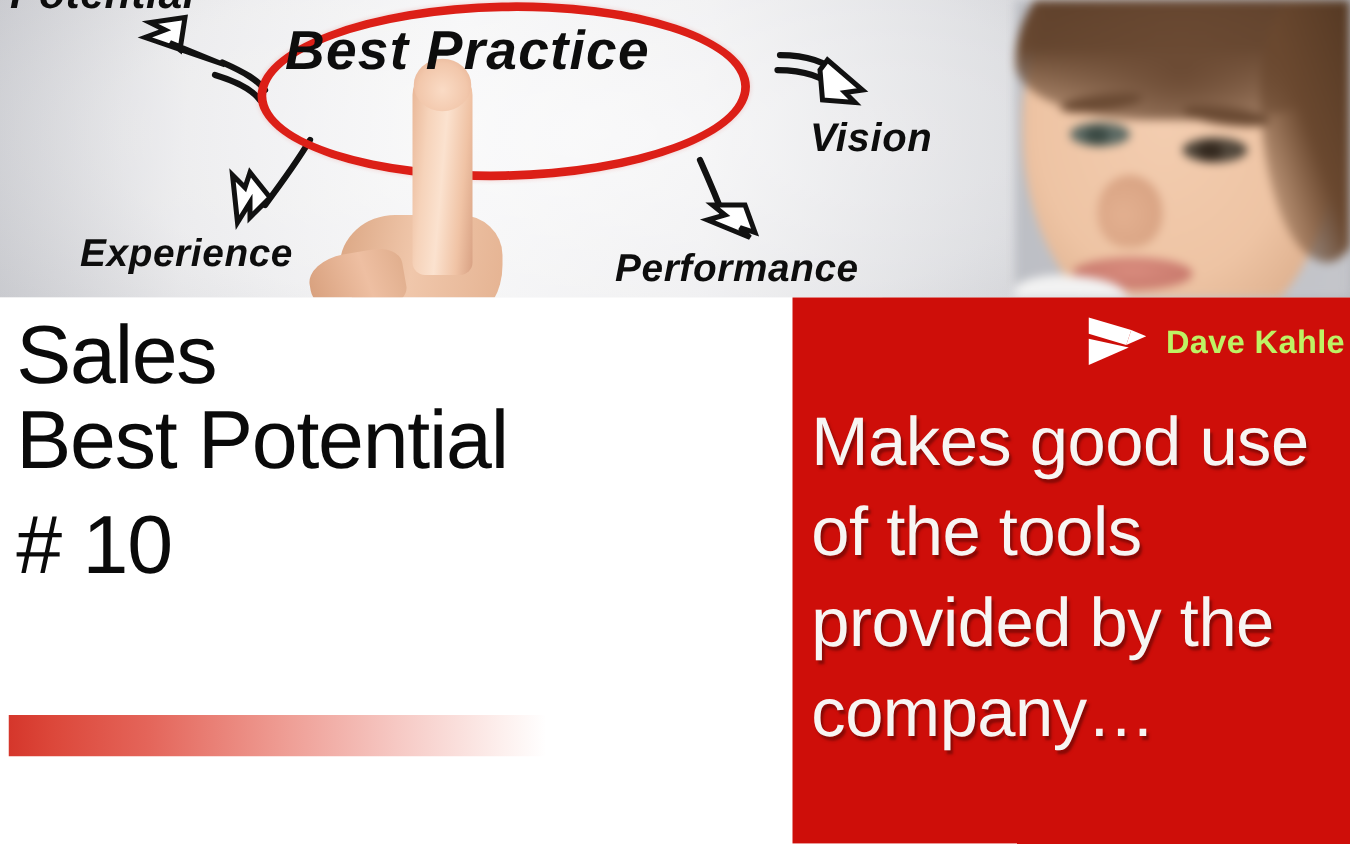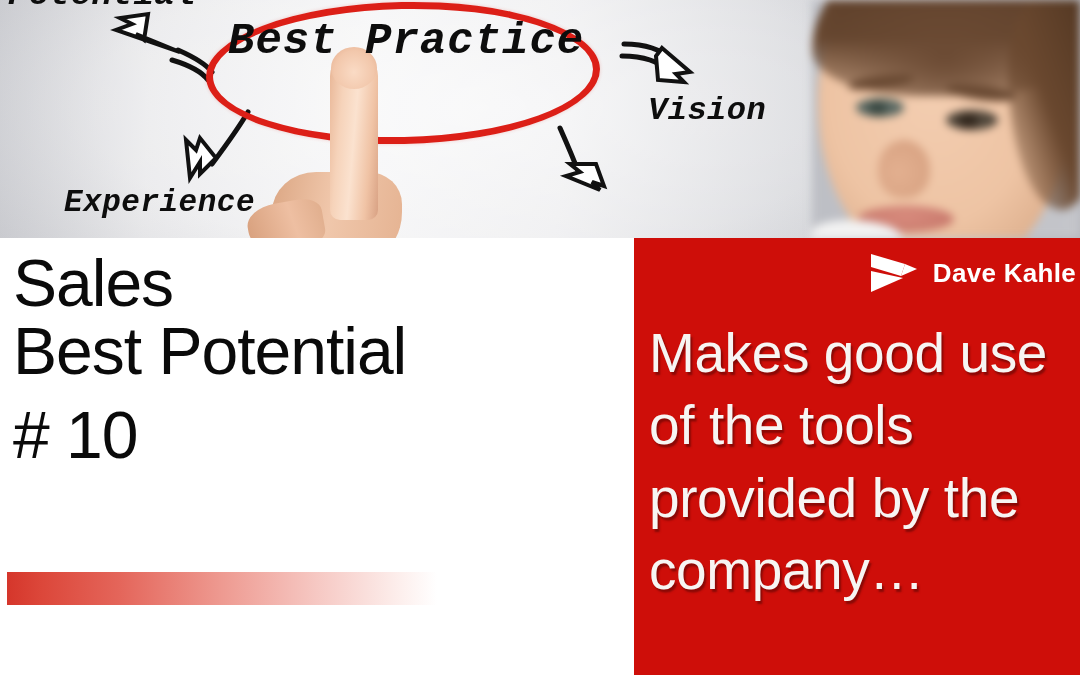--- a/index.html
+++ b/index.html
@@ -51,21 +51,21 @@
   }
 
   .banner-svg {
     position: absolute;
     left: 0; top: 0;
     width: 1080px; height: 238px;
   }
 
   .script-word {
     position: absolute;
-    font-family: Liberation Mono, monospace;
+    font-family: Liberation Sans, sans-serif;
     font-style: italic;
     font-weight: 700;
     color: #0d0d0d;
     white-space: nowrap;
     letter-spacing: .5px;
   }
   #word-potential {
     left: 8px;
     top: -24px;
     font-size: 34px;
@@ -234,21 +234,21 @@
   }
   #brand-mark {
     width: 52px;
     height: 42px;
     flex: none;
   }
   #brand-name {
     font-family: "Liberation Sans", sans-serif;
     font-weight: 700;
     font-size: 26px;
-    color: #ffffff;
+    color: #bef264;
     letter-spacing: .3px;
     white-space: nowrap;
   }
   #quote-block {
     position: absolute;
     left: 15px;
     top: 79px;
     width: 470px;
   }
   .quote-line {
@@ -324,20 +324,21 @@
       <div class="face-part" id="eye-r2"></div>
       <div class="face-part" id="nose"></div>
       <div class="face-part" id="lip"></div>
       <div class="face-part" id="collar"></div>
     </div>
 
     <div class="script-word" id="word-potential">Potential</div>
     <div class="script-word" id="word-best-practice">Best Practice</div>
     <div class="script-word" id="word-experience">Experience</div>
     <div class="script-word" id="word-vision">Vision</div>
+    <div class="script-word" id="word-performance">Performance</div>
   </div>
 
   <div id="left-panel">
     <div id="title-block">
       <div class="title-line" id="title-line-1">Sales</div>
       <div class="title-line" id="title-line-2">Best Potential</div>
       <div class="title-line" id="title-line-3"># 10</div>
     </div>
     <div id="accent-bar"></div>
   </div>

